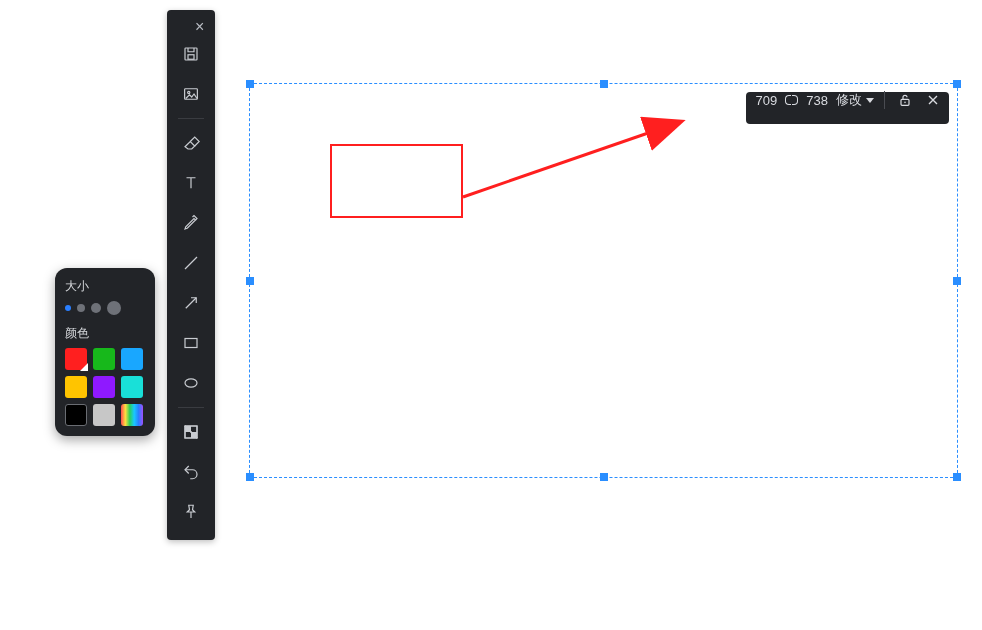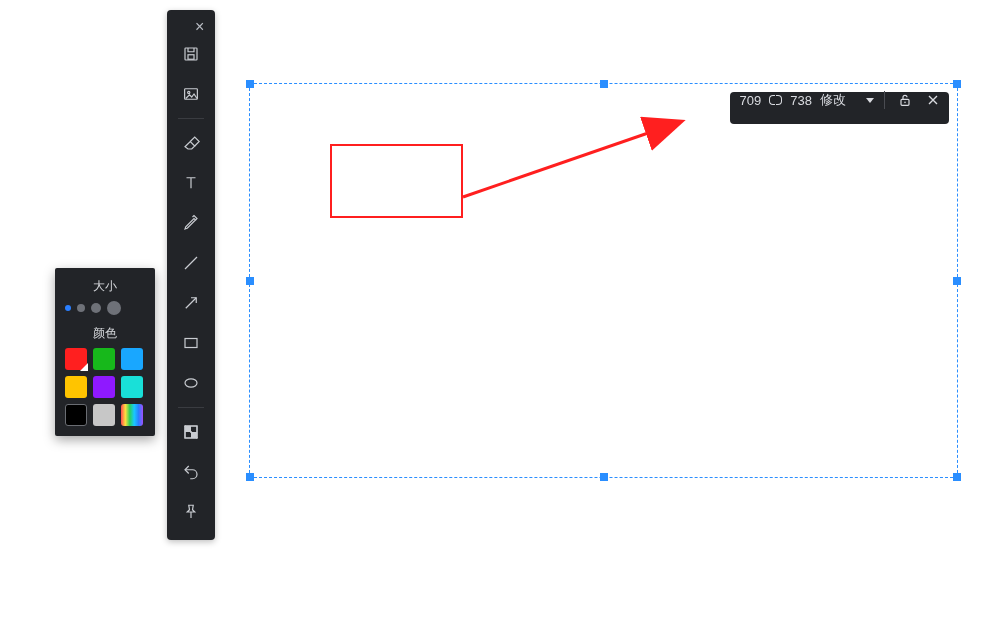--- a/index.html
+++ b/index.html
@@ -50,26 +50,25 @@
 }
 .tool-btn svg { width: 18px; height: 18px; stroke: currentColor; fill: none; stroke-width: 1.6; }
 
 
 .options-popover {
   position: absolute;
   left: 55px;
   top: 268px;
   width: 100px;
   background: #222428;
-  border-radius: 2px;
+  border-radius: 12px;
   padding: 10px 10px 10px;
   box-shadow: 0 4px 12px rgba(0,0,0,.35);
   color: #d6d8dc;
   font-size: 12px;
-  text-align: center;
 }
 .options-popover .section-label { margin-bottom: 6px; }
 .size-dots { display: flex; align-items: center; gap: 6px; margin-bottom: 10px; }
 .size-dots .dot {
   border-radius: 50%;
   background: #6e7178;
   cursor: pointer;
 }
 .size-dots .dot.selected { background: #2a7fff; }
 .d1 { width: 6px; height: 6px; }
@@ -158,21 +157,21 @@
   padding: 0 6px 16px 10px;
   gap: 8px;
 }
 .canvas-toolbar .sep {
   width: 1px; height: 18px; background: #4a4c52; margin: 0 2px;
 }
 .canvas-toolbar .icon {
   width: 16px; height: 16px; color: #d9dbe0;
 }
 .canvas-toolbar .modify {
-  display: flex; align-items: center; gap: 20px; cursor: pointer; justify-content: center;
+  display: flex; align-items: center; gap: 4px; cursor: pointer; justify-content: center;
 }
 .canvas-toolbar .caret {
   width: 0; height: 0;
   border-left: 4px solid transparent;
   border-right: 4px solid transparent;
   border-top: 5px solid #d9dbe0;
 }
 .canvas-toolbar .btn { cursor: pointer; display:flex; align-items:center; justify-content:center; width:20px; height:20px; }
 .link-icon {
   display:inline-flex; align-items:center; gap:1px;

